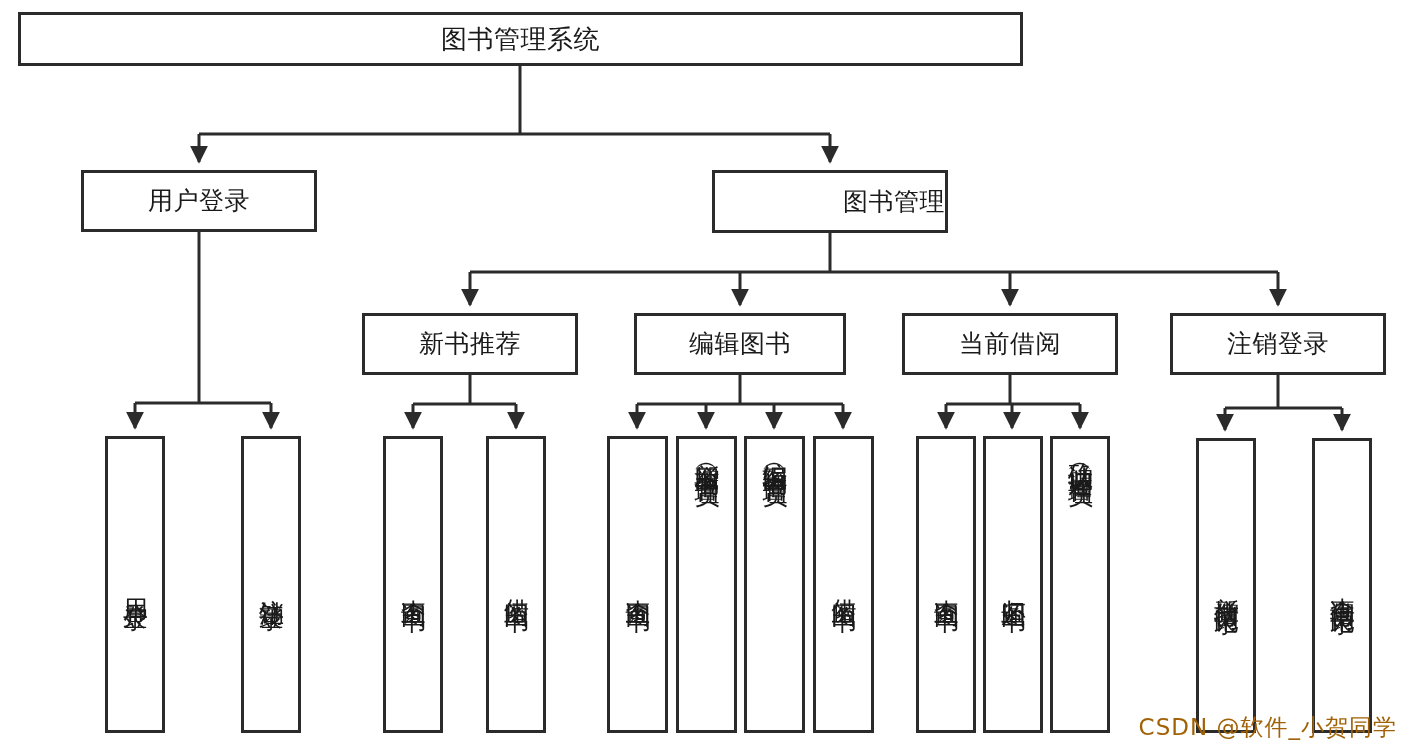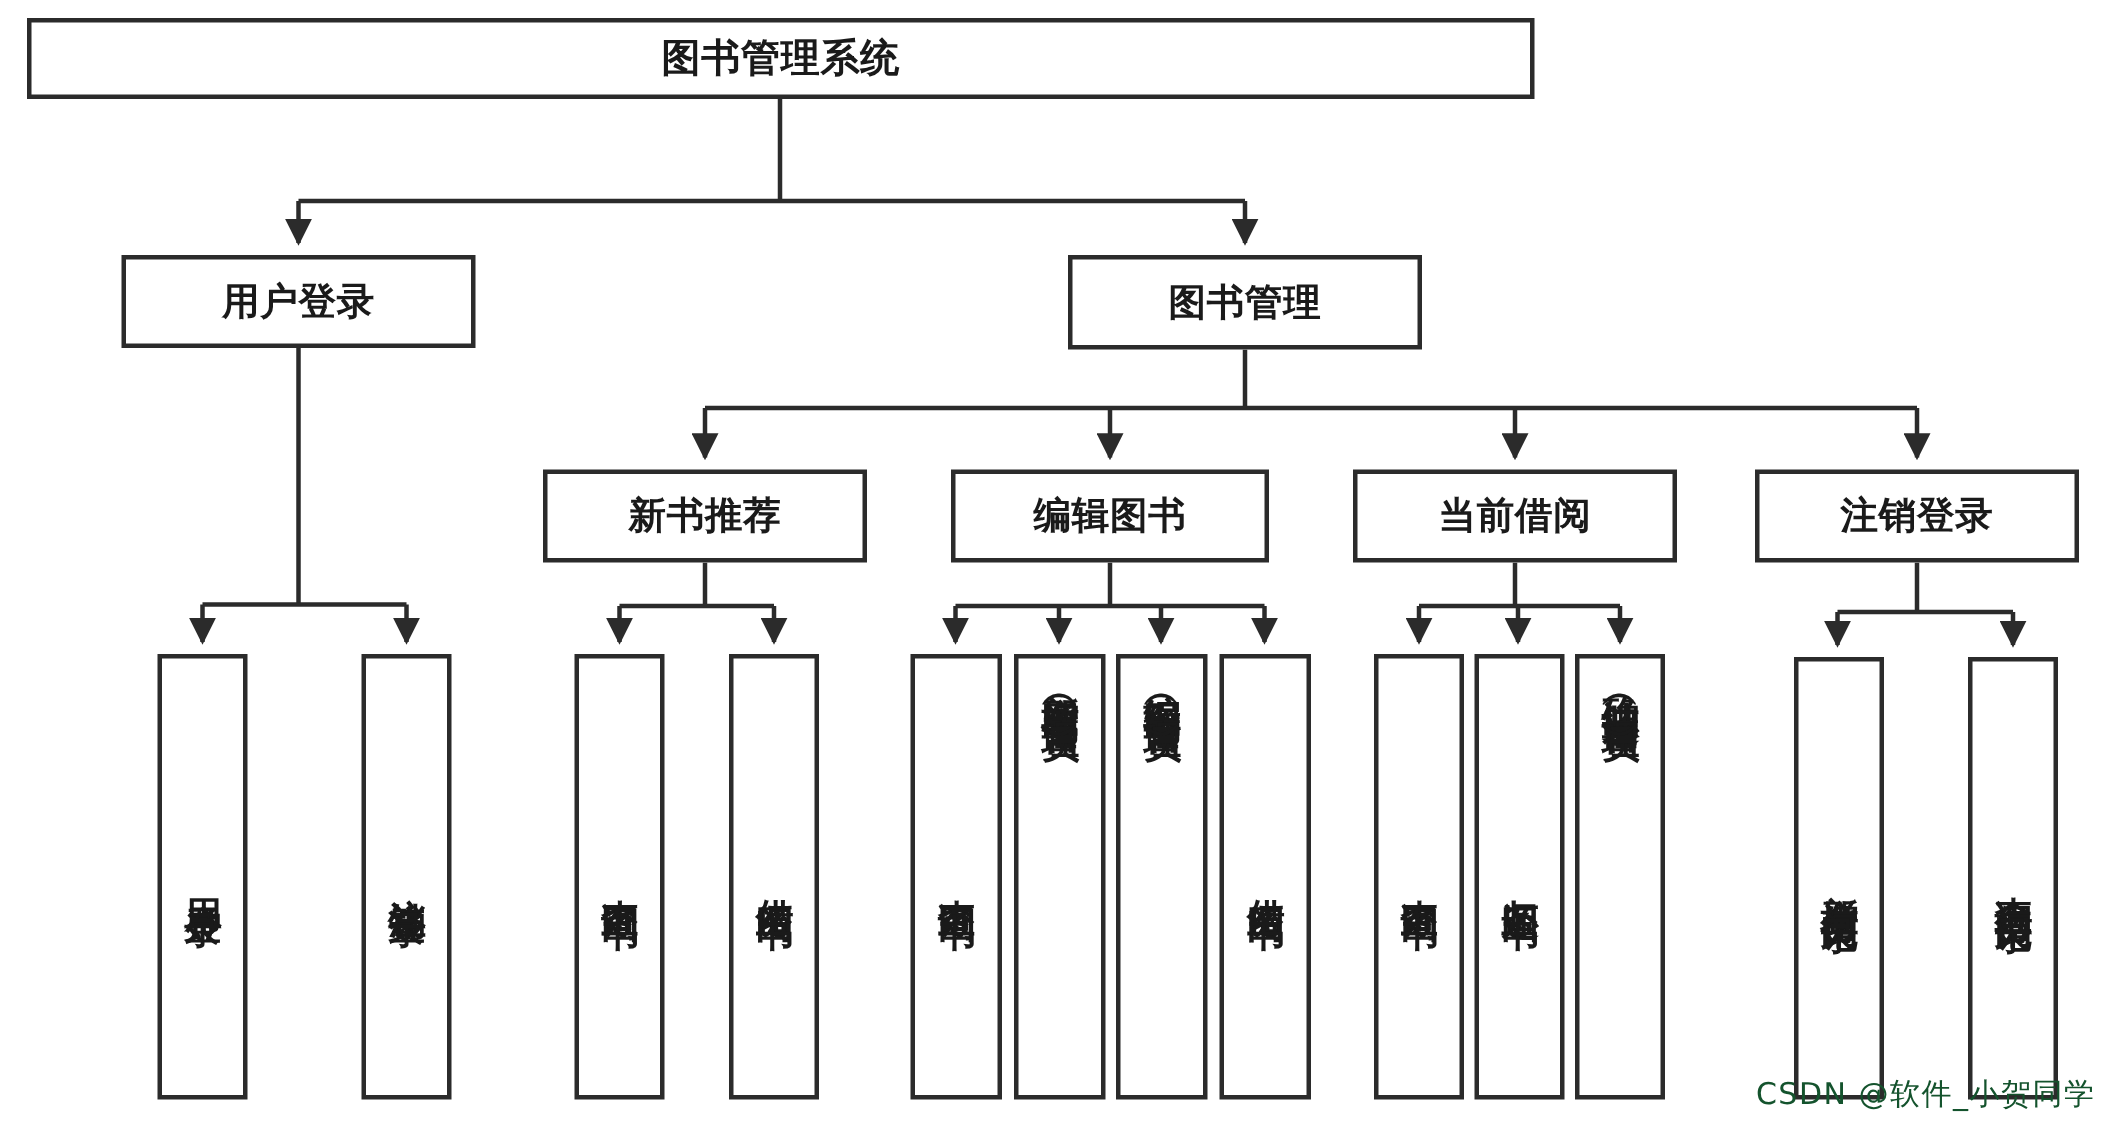--- a/index.html
+++ b/index.html
@@ -27,21 +27,20 @@
   .node {
     position: absolute;
     box-sizing: border-box;
     border: 3px solid #2b2b2b;
     background: #ffffff;
     color: #1a1a1a;
     display: flex;
     align-items: center;
     justify-content: center;
     z-index: 2;
-    font-weight: bold;
   }
   .node .label {
     font-size: 25px;
     line-height: 1.18;
     letter-spacing: 0.5px;
     white-space: nowrap;
   }
   .node.root .label { font-size: 26px; }
   .node.vertical {
     align-items: flex-start;
@@ -58,22 +57,22 @@
     max-height: 285px;
   }
   .node.vertical.centered {
     align-items: center;
     padding-top: 0;
   }
   .watermark {
     position: absolute;
     right: 8px;
     bottom: 4px;
-    color: #14532d;
-    font-size: 20px;
+    color: #a16207;
+    font-size: 23px;
     letter-spacing: 1px;
     z-index: 5;
     white-space: nowrap;
   }
 </style>
 </head>
 <body>
 
 <div id="canvas">
 
@@ -127,21 +126,21 @@
     </g>
   </svg>
 
   <div class="node root" style="left:18px; top:12px; width:1005px; height:54px;">
     <span class="label">图书管理系统</span>
   </div>
 
   <div class="node" style="left:81px; top:170px; width:236px; height:62px;">
     <span class="label">用户登录</span>
   </div>
-  <div class="node" style="left:712px; top:170px; width:236px; height:63px;">
+  <div class="node" style="left:712px; top:170px; width:236px; height:63px;justify-content:flex-end;">
     <span class="label">图书管理</span>
   </div>
 
   <div class="node" style="left:362px; top:313px; width:216px; height:62px;">
     <span class="label">新书推荐</span>
   </div>
   <div class="node" style="left:634px; top:313px; width:212px; height:62px;">
     <span class="label">编辑图书</span>
   </div>
   <div class="node" style="left:902px; top:313px; width:216px; height:62px;">

